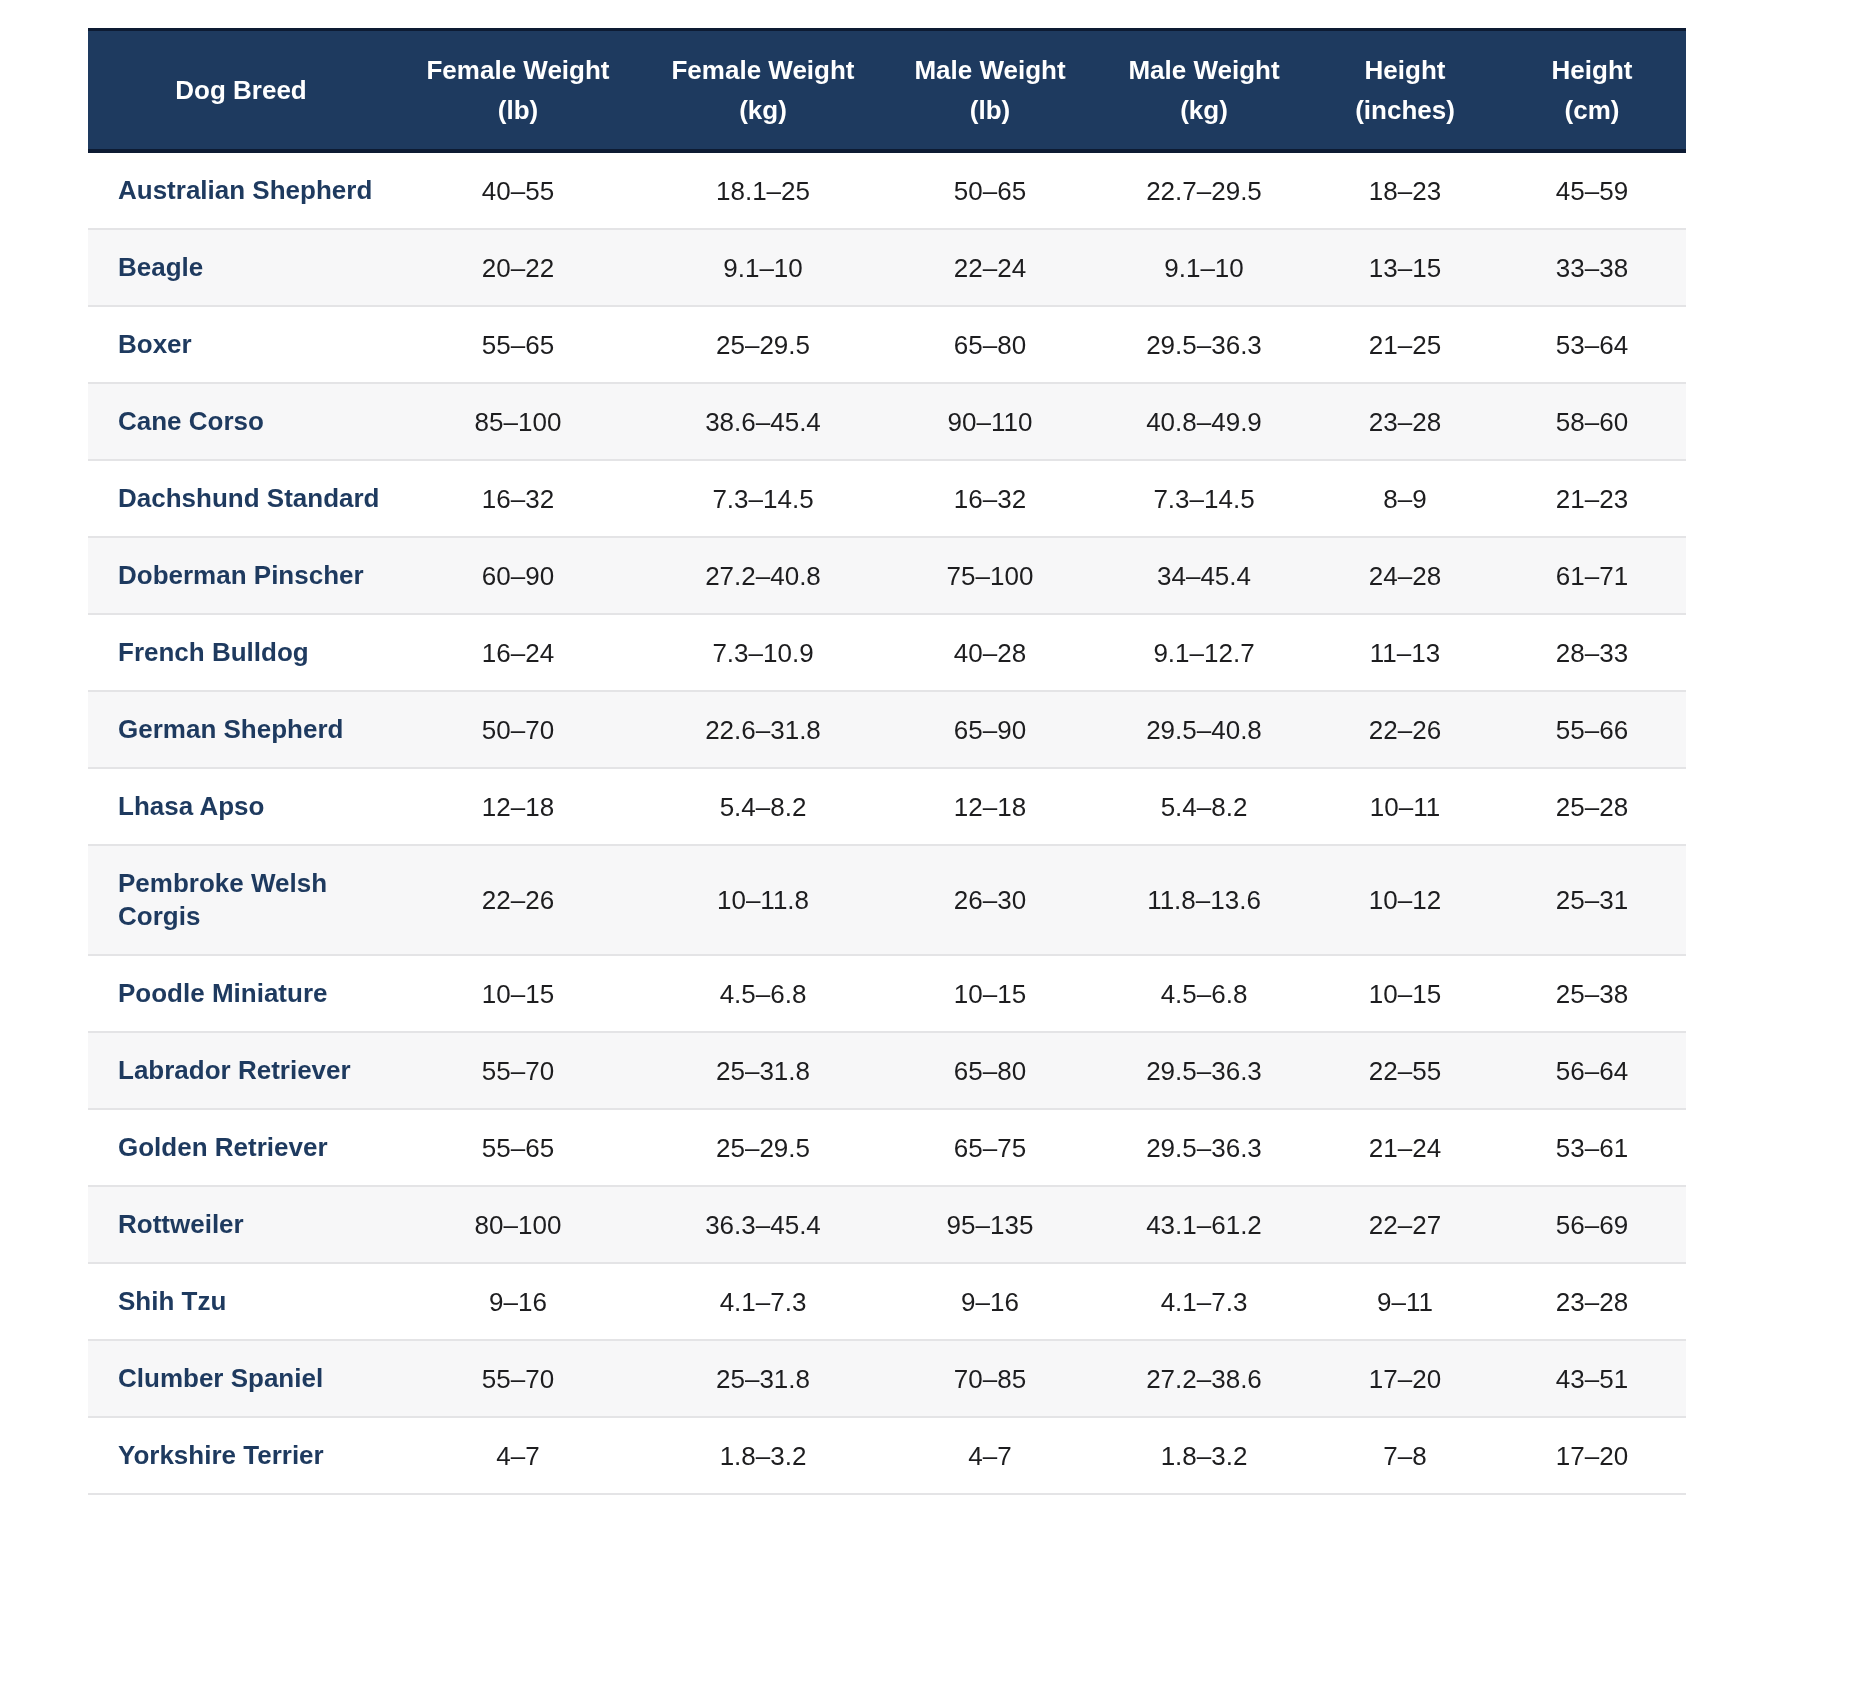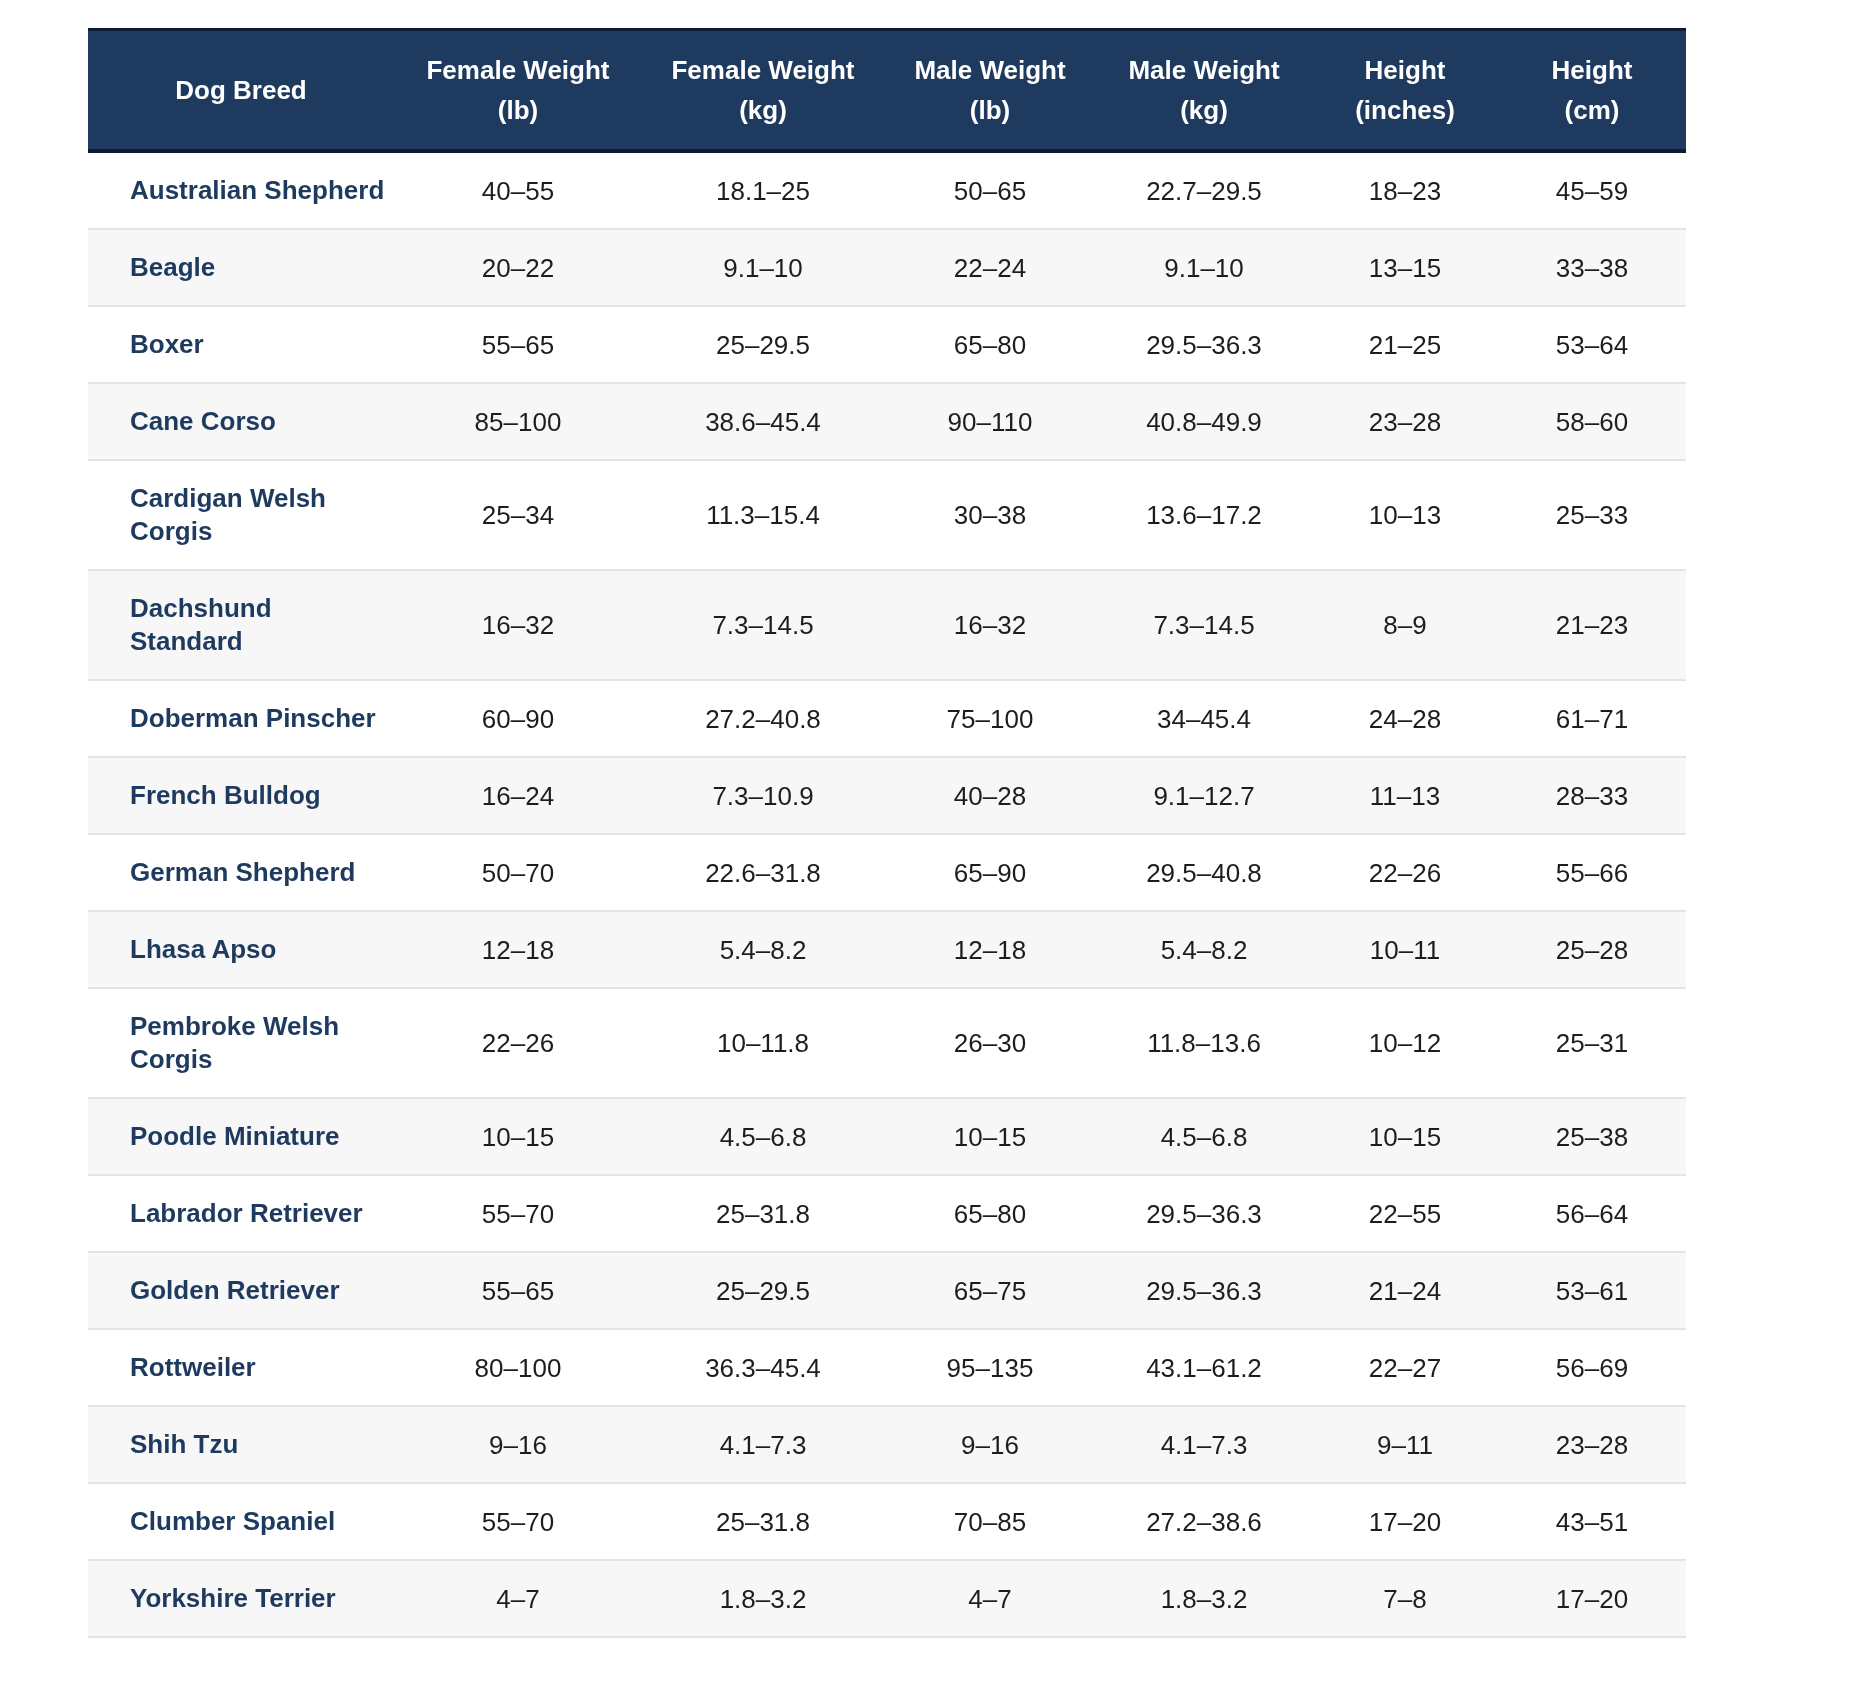--- a/index.html
+++ b/index.html
@@ -63,21 +63,20 @@
   tbody td.breed-cell{
     text-align:left;
     padding-left:30px;
   }
   .breed{
     display:inline-block;
     max-width:280px;
     font-weight:bold;
     color:var(--breed-text);
     line-height:33px;
-    margin-left:12px;
   }
 </style>
 </head>
 <body>
 
 <table class="dog-table">
   <colgroup>
     <col class="c1">
       <col class="c2">
       <col class="c3">
@@ -164,31 +163,20 @@
     </td>
   <td>85–100</td>
         <td>38.6–45.4</td>
         <td>90–110</td>
         <td>40.8–49.9</td>
         <td>23–28</td>
         <td>58–60</td>
       </tr>
       <tr>
     <td class="breed-cell">
-      <span class="breed">Cardigan Welsh Corgis</span>
-    </td>
-  <td>25–34</td>
-        <td>11.3–15.4</td>
-        <td>30–38</td>
-        <td>13.6–17.2</td>
-        <td>10–13</td>
-        <td>25–33</td>
-      </tr>
-      <tr>
-    <td class="breed-cell">
       <span class="breed">Dachshund Standard</span>
     </td>
   <td>16–32</td>
         <td>7.3–14.5</td>
         <td>16–32</td>
         <td>7.3–14.5</td>
         <td>8–9</td>
         <td>21–23</td>
       </tr>
       <tr>

